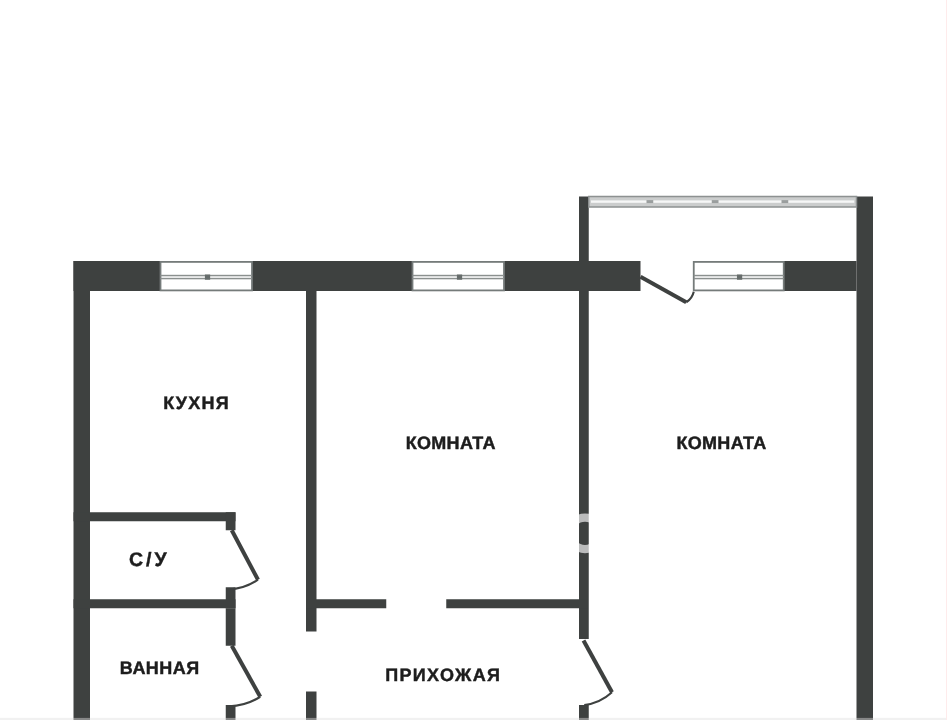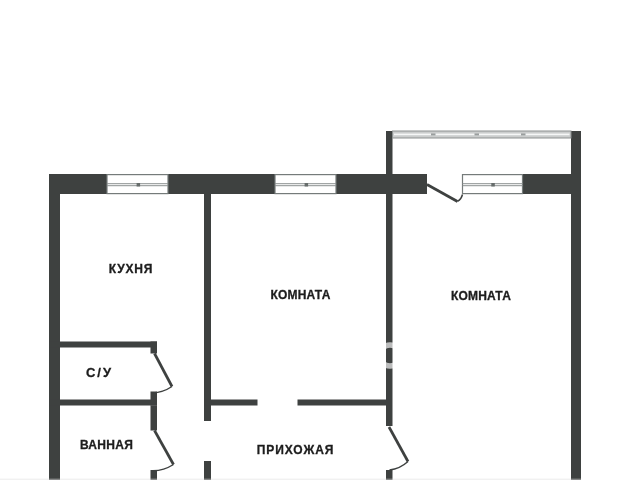--- a/index.html
+++ b/index.html
@@ -1,16 +1,16 @@
 <!DOCTYPE html>
 <html><head>
 <meta charset="utf-8">
 <style>
   html,body{margin:0;padding:0;background:#ffffff;}
-  .wrap{width:581px;height:480px;position:relative;overflow:hidden;background:#fca5a5;}
+  .wrap{width:631px;height:480px;position:relative;overflow:hidden;background:#fca5a5;}
   text{font-family:"Liberation Sans", sans-serif;font-weight:bold;fill:#1d1d1d;stroke:#1d1d1d;stroke-width:0.3;}
 </style>
 </head>
 <body>
 <div class="wrap">
 <svg width="631" height="480" viewBox="0 0 631 480" xmlns="http://www.w3.org/2000/svg" shape-rendering="auto">
 
   <rect x="0" y="0" width="631" height="480" fill="#ffffff"></rect>
 
   <rect x="60" y="194" width="144" height="148" fill="#ffffff"></rect>

